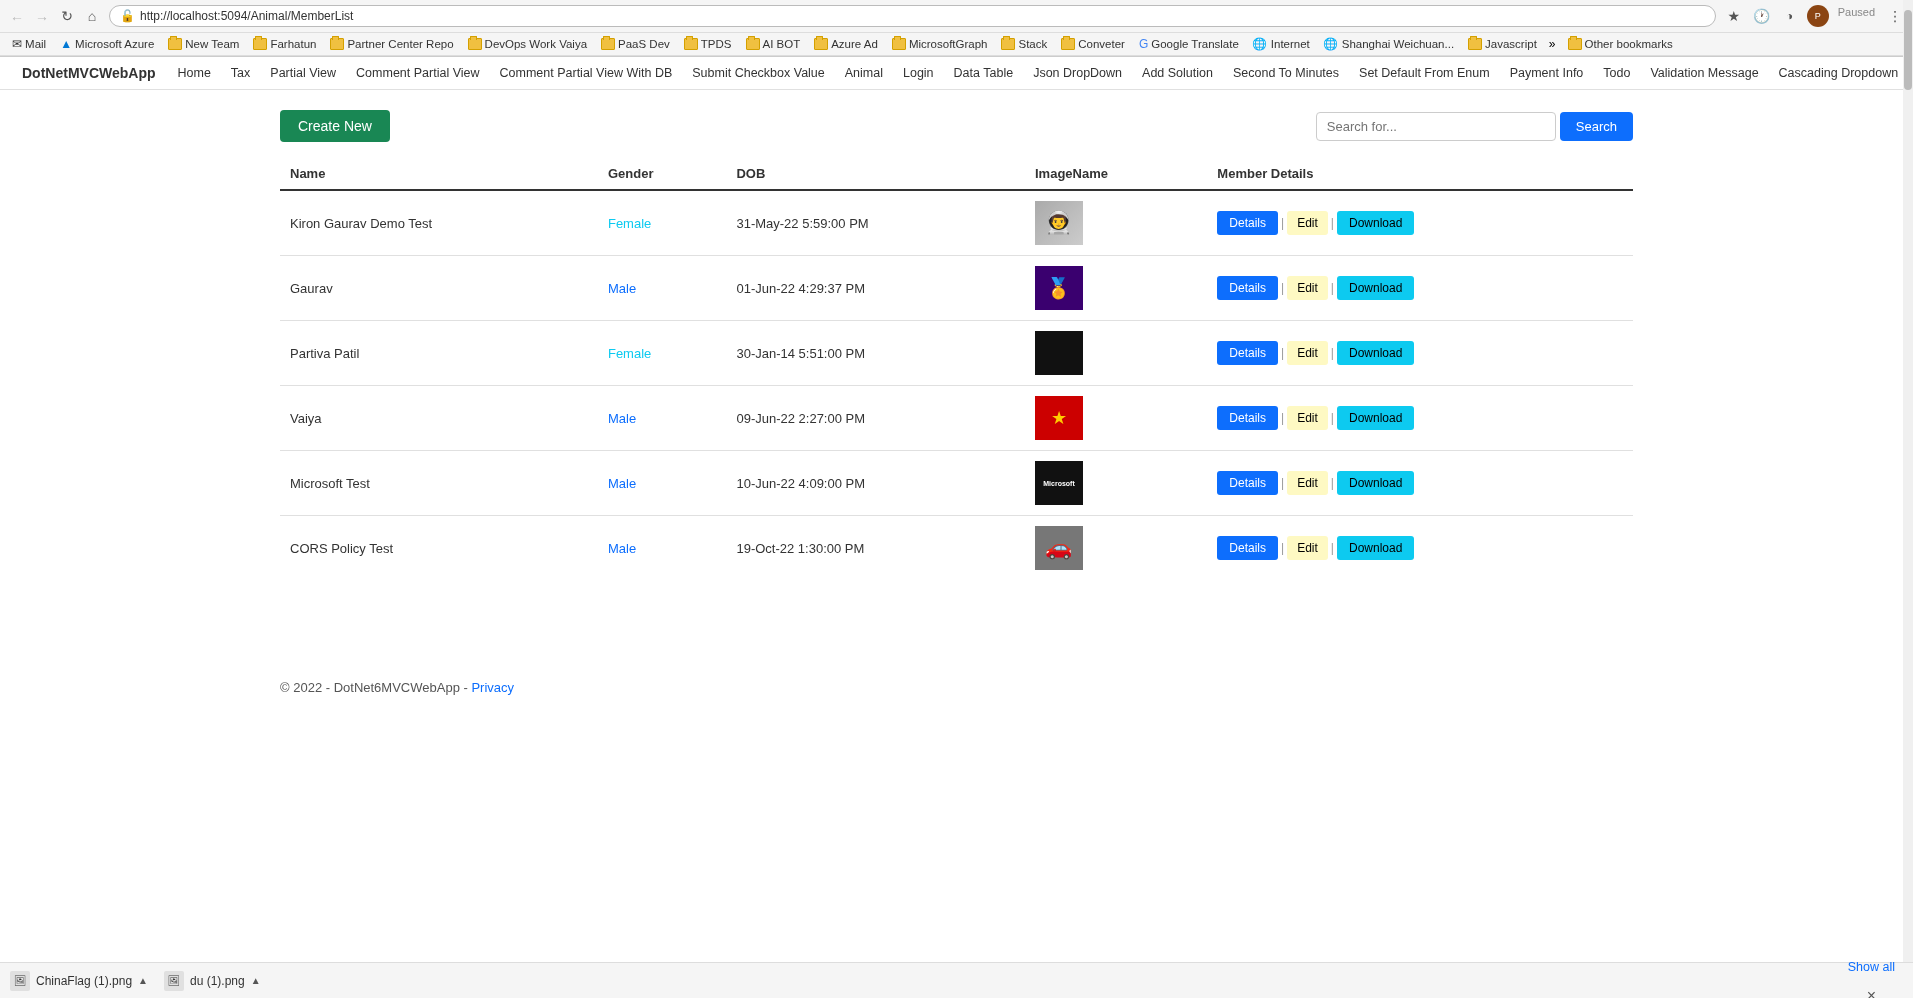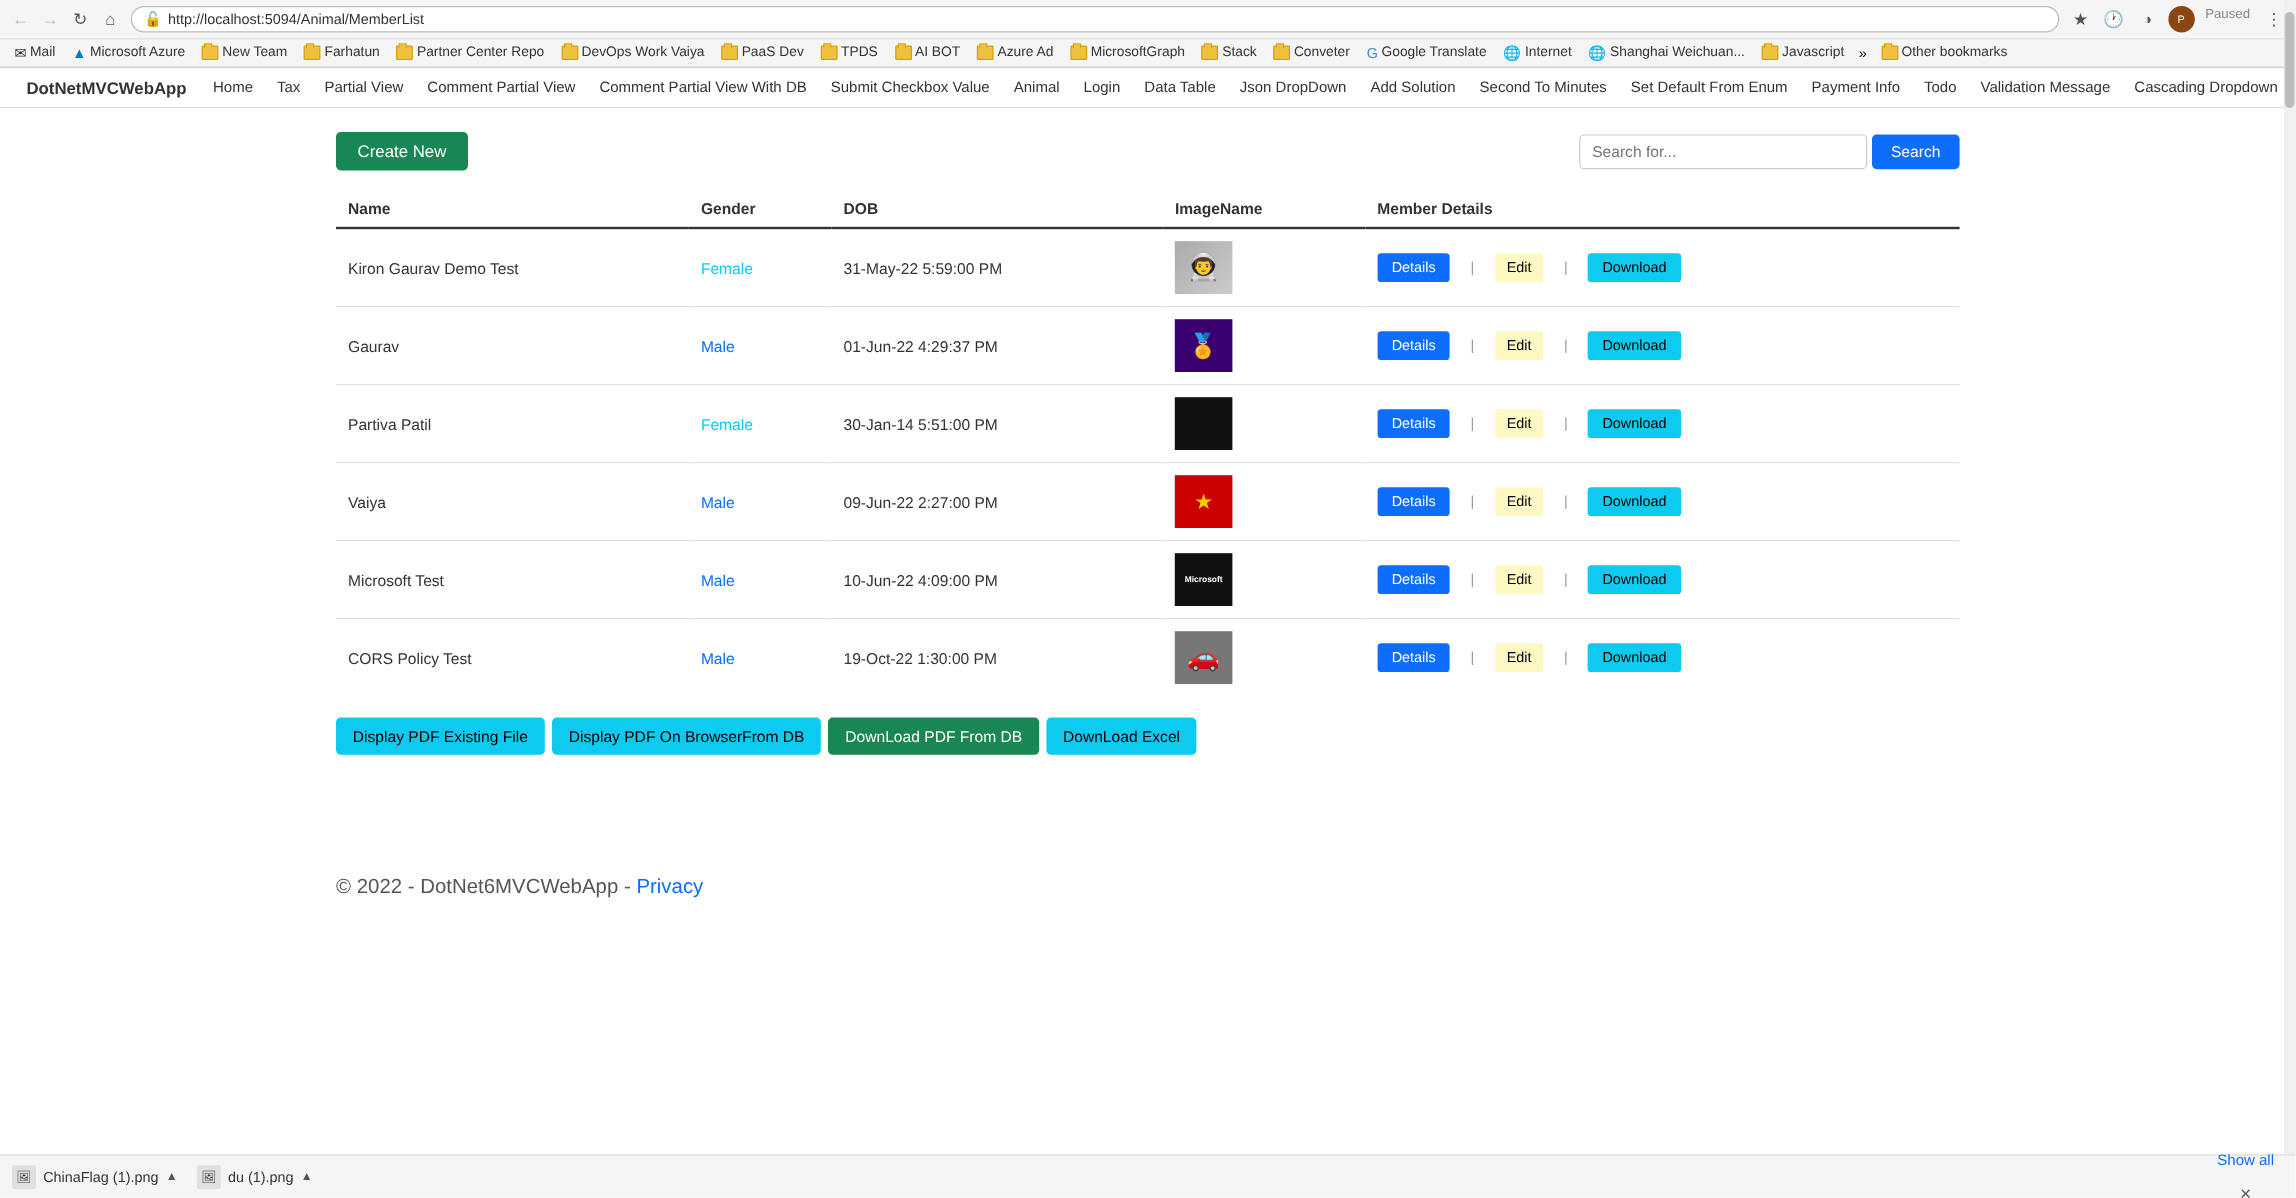--- a/index.html
+++ b/index.html
@@ -39,35 +39,35 @@
     .search-btn { background: #0d6efd; color: #fff; border: none; padding: 6px 16px; border-radius: 4px; font-size: 13px; cursor: pointer; }
 
     
     .member-table { width: 100%; border-collapse: collapse; }
     .member-table thead tr { border-bottom: 2px solid #333; }
     .member-table th { padding: 8px 10px; text-align: left; font-weight: bold; font-size: 13px; color: #333; }
     .member-table td { padding: 10px 10px; vertical-align: middle; font-size: 13px; color: #333; border-bottom: 1px solid #e0e0e0; }
     .member-table tr:last-child td { border-bottom: none; }
 
     
-    .action-btns { display: flex; align-items: center; gap: 16px; }
+    .action-btns { display: flex; align-items: center; gap: 2px; }
     .btn-details { background: #0d6efd; color: #fff; border: none; padding: 5px 12px; border-radius: 3px; font-size: 12px; cursor: pointer; }
     .btn-edit { background: #fef9c3; color: #000; border: none; padding: 5px 10px; border-radius: 3px; font-size: 12px; cursor: pointer; }
     .btn-download { background: #0dcaf0; color: #000; border: none; padding: 5px 12px; border-radius: 3px; font-size: 12px; cursor: pointer; }
     .btn-sep { color: #999; font-size: 12px; padding: 0 1px; }
 
     
     .bottom-actions { display: flex; gap: 6px; margin-top: 18px; flex-wrap: wrap; }
     .btn-display-pdf { background: #0dcaf0; color: #000; border: none; padding: 8px 14px; border-radius: 4px; font-size: 13px; cursor: pointer; }
     .btn-display-pdf-browser { background: #0dcaf0; color: #000; border: none; padding: 8px 14px; border-radius: 4px; font-size: 13px; cursor: pointer; }
     .btn-download-pdf { background: #198754; color: #fff; border: none; padding: 8px 14px; border-radius: 4px; font-size: 13px; cursor: pointer; }
     .btn-download-excel { background: #0dcaf0; color: #000; border: none; padding: 8px 14px; border-radius: 4px; font-size: 13px; cursor: pointer; }
 
     
-    .site-footer { padding: 20px 280px; font-size: 17px; color: #555; margin-top: 60px; }
+    .site-footer { padding: 20px 280px; font-size: 13px; color: #555; margin-top: 60px; }
     .site-footer a { color: #0d6efd; text-decoration: none; }
 
     
     .downloads-bar { position: fixed; bottom: 0; left: 0; right: 0; height: 36px; background: #f5f5f5; border-top: 1px solid #ddd; display: flex; align-items: center; justify-content: space-between; padding: 0 10px; z-index: 1000; }
     .downloads-items { display: flex; gap: 16px; align-items: center; }
     .download-item { display: flex; align-items: center; gap: 6px; font-size: 12px; color: #333; cursor: pointer; }
     .download-item-icon { width: 20px; height: 20px; background: #e0e0e0; border-radius: 2px; display: flex; align-items: center; justify-content: center; font-size: 10px; }
     .download-chevron { font-size: 10px; color: #555; cursor: pointer; }
     .show-all-btn { font-size: 12.5px; color: #0d6efd; cursor: pointer; text-decoration: none; padding: 4px 8px; }
     .close-downloads { width: 20px; height: 20px; display: flex; align-items: center; justify-content: center; cursor: pointer; color: #555; font-size: 16px; }
@@ -333,26 +333,20 @@
               <span class="btn-sep"> | </span>
               <button class="btn-edit">Edit</button>
               <span class="btn-sep"> | </span>
               <button class="btn-download">Download</button>
             </div>
           </td>
         </tr>
       </tbody>
   </table>
 
-  <div class="bottom-actions">
-    <button class="btn-display-pdf">Display PDF Existing File</button>
-    <button class="btn-display-pdf-browser">Display PDF On BrowserFrom DB</button>
-    <button class="btn-download-pdf">DownLoad PDF From DB</button>
-    <button class="btn-download-excel">DownLoad Excel</button>
-  </div>
 </div>
 
 <div class="site-footer">
   <span>© 2022 - DotNet6MVCWebApp -</span>
   <a>Privacy</a>
 </div>
 
 <div class="downloads-bar">
   <div class="downloads-items">
     <div class="download-item">

